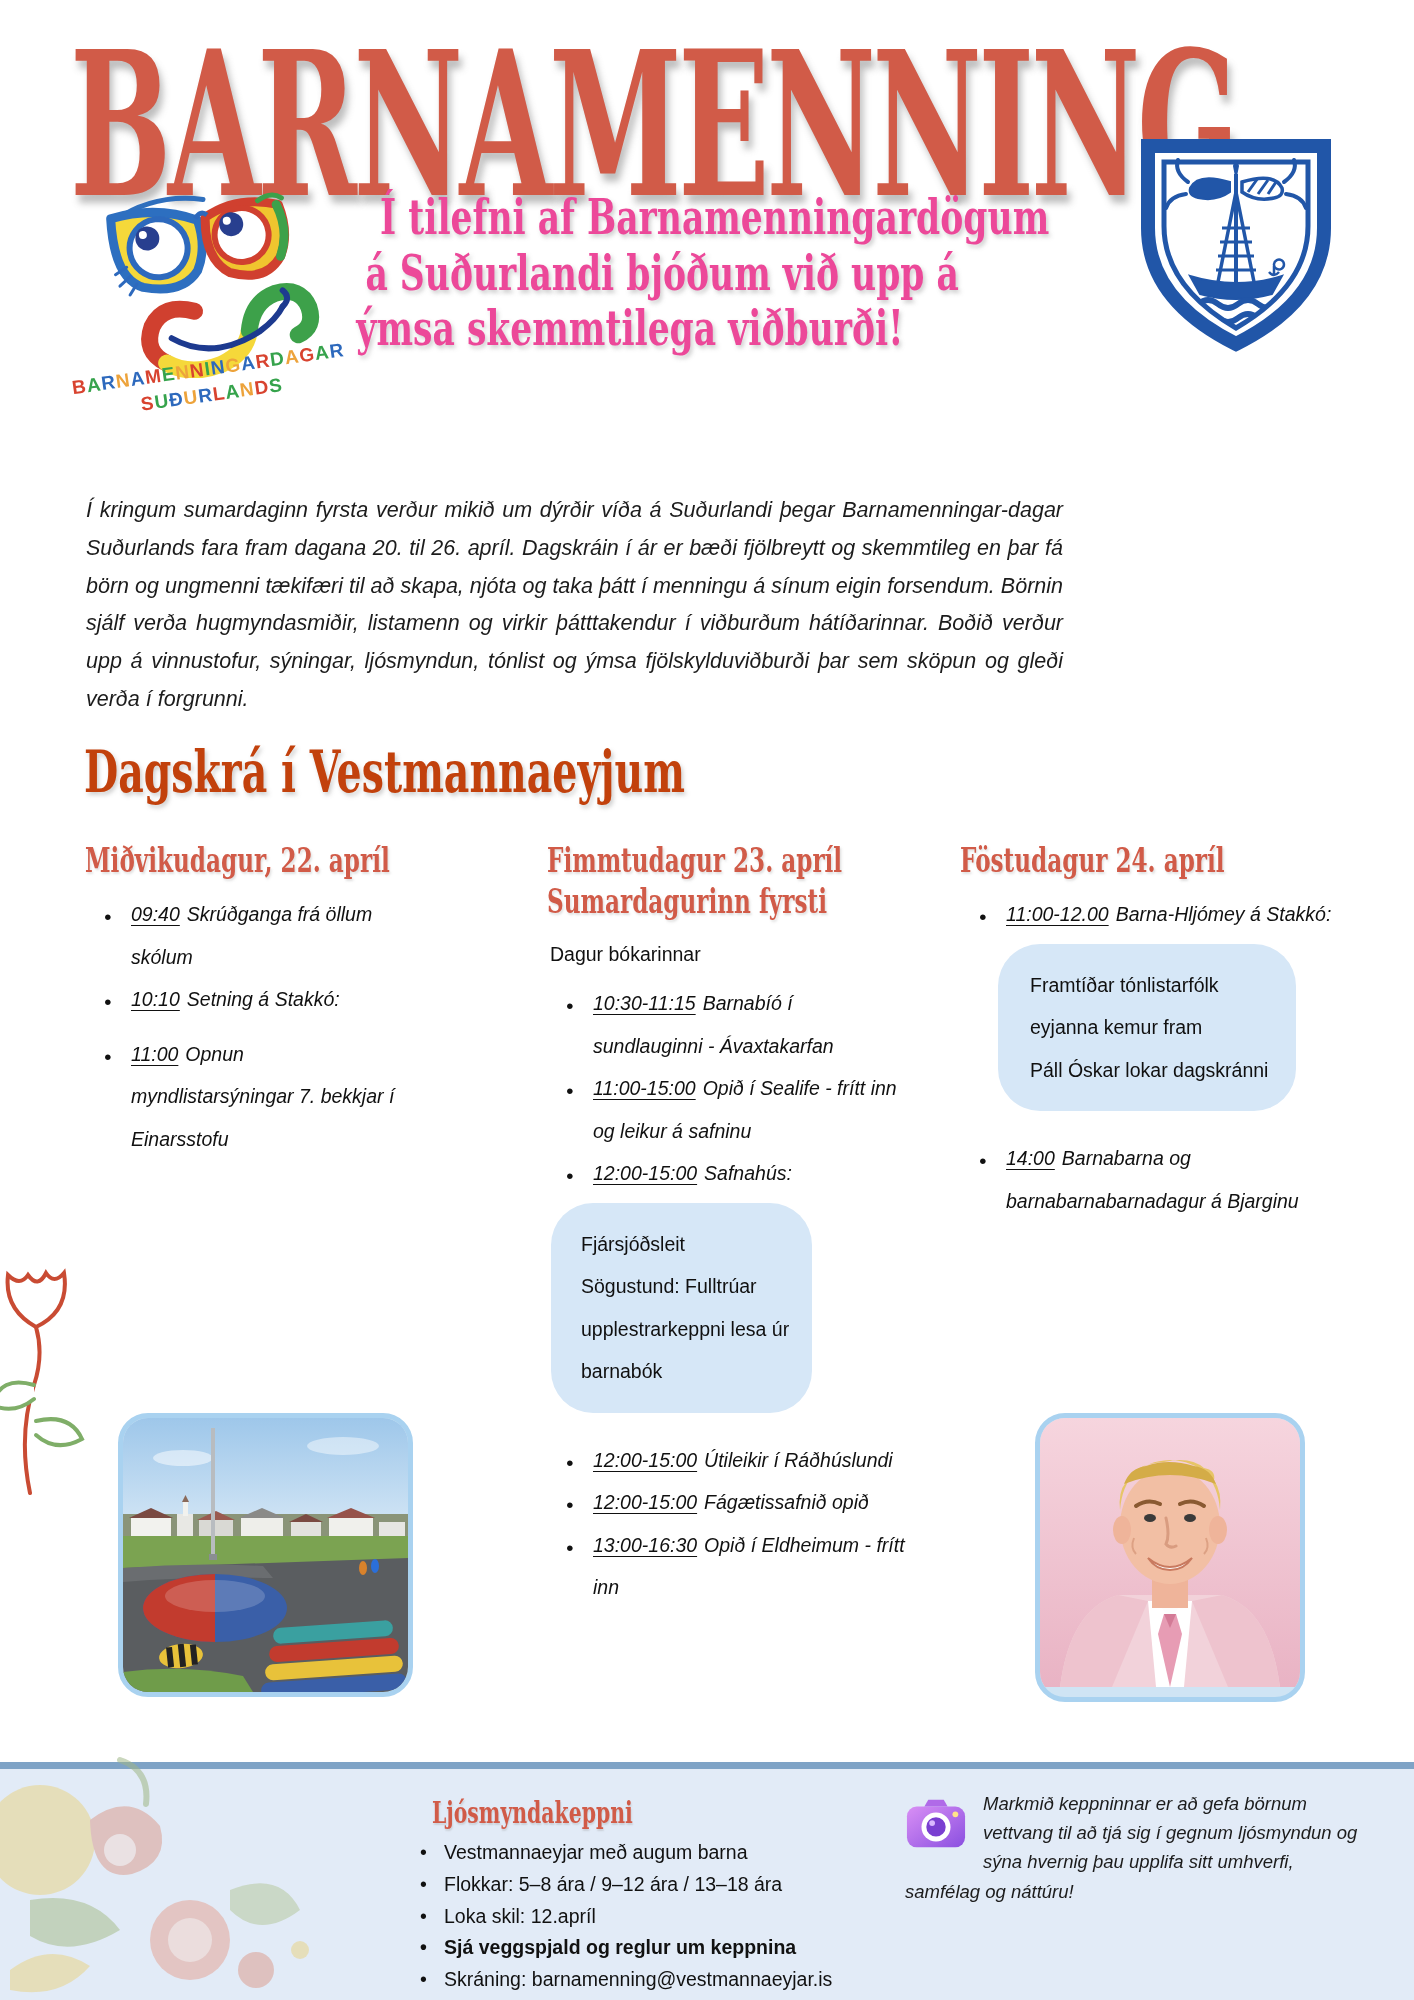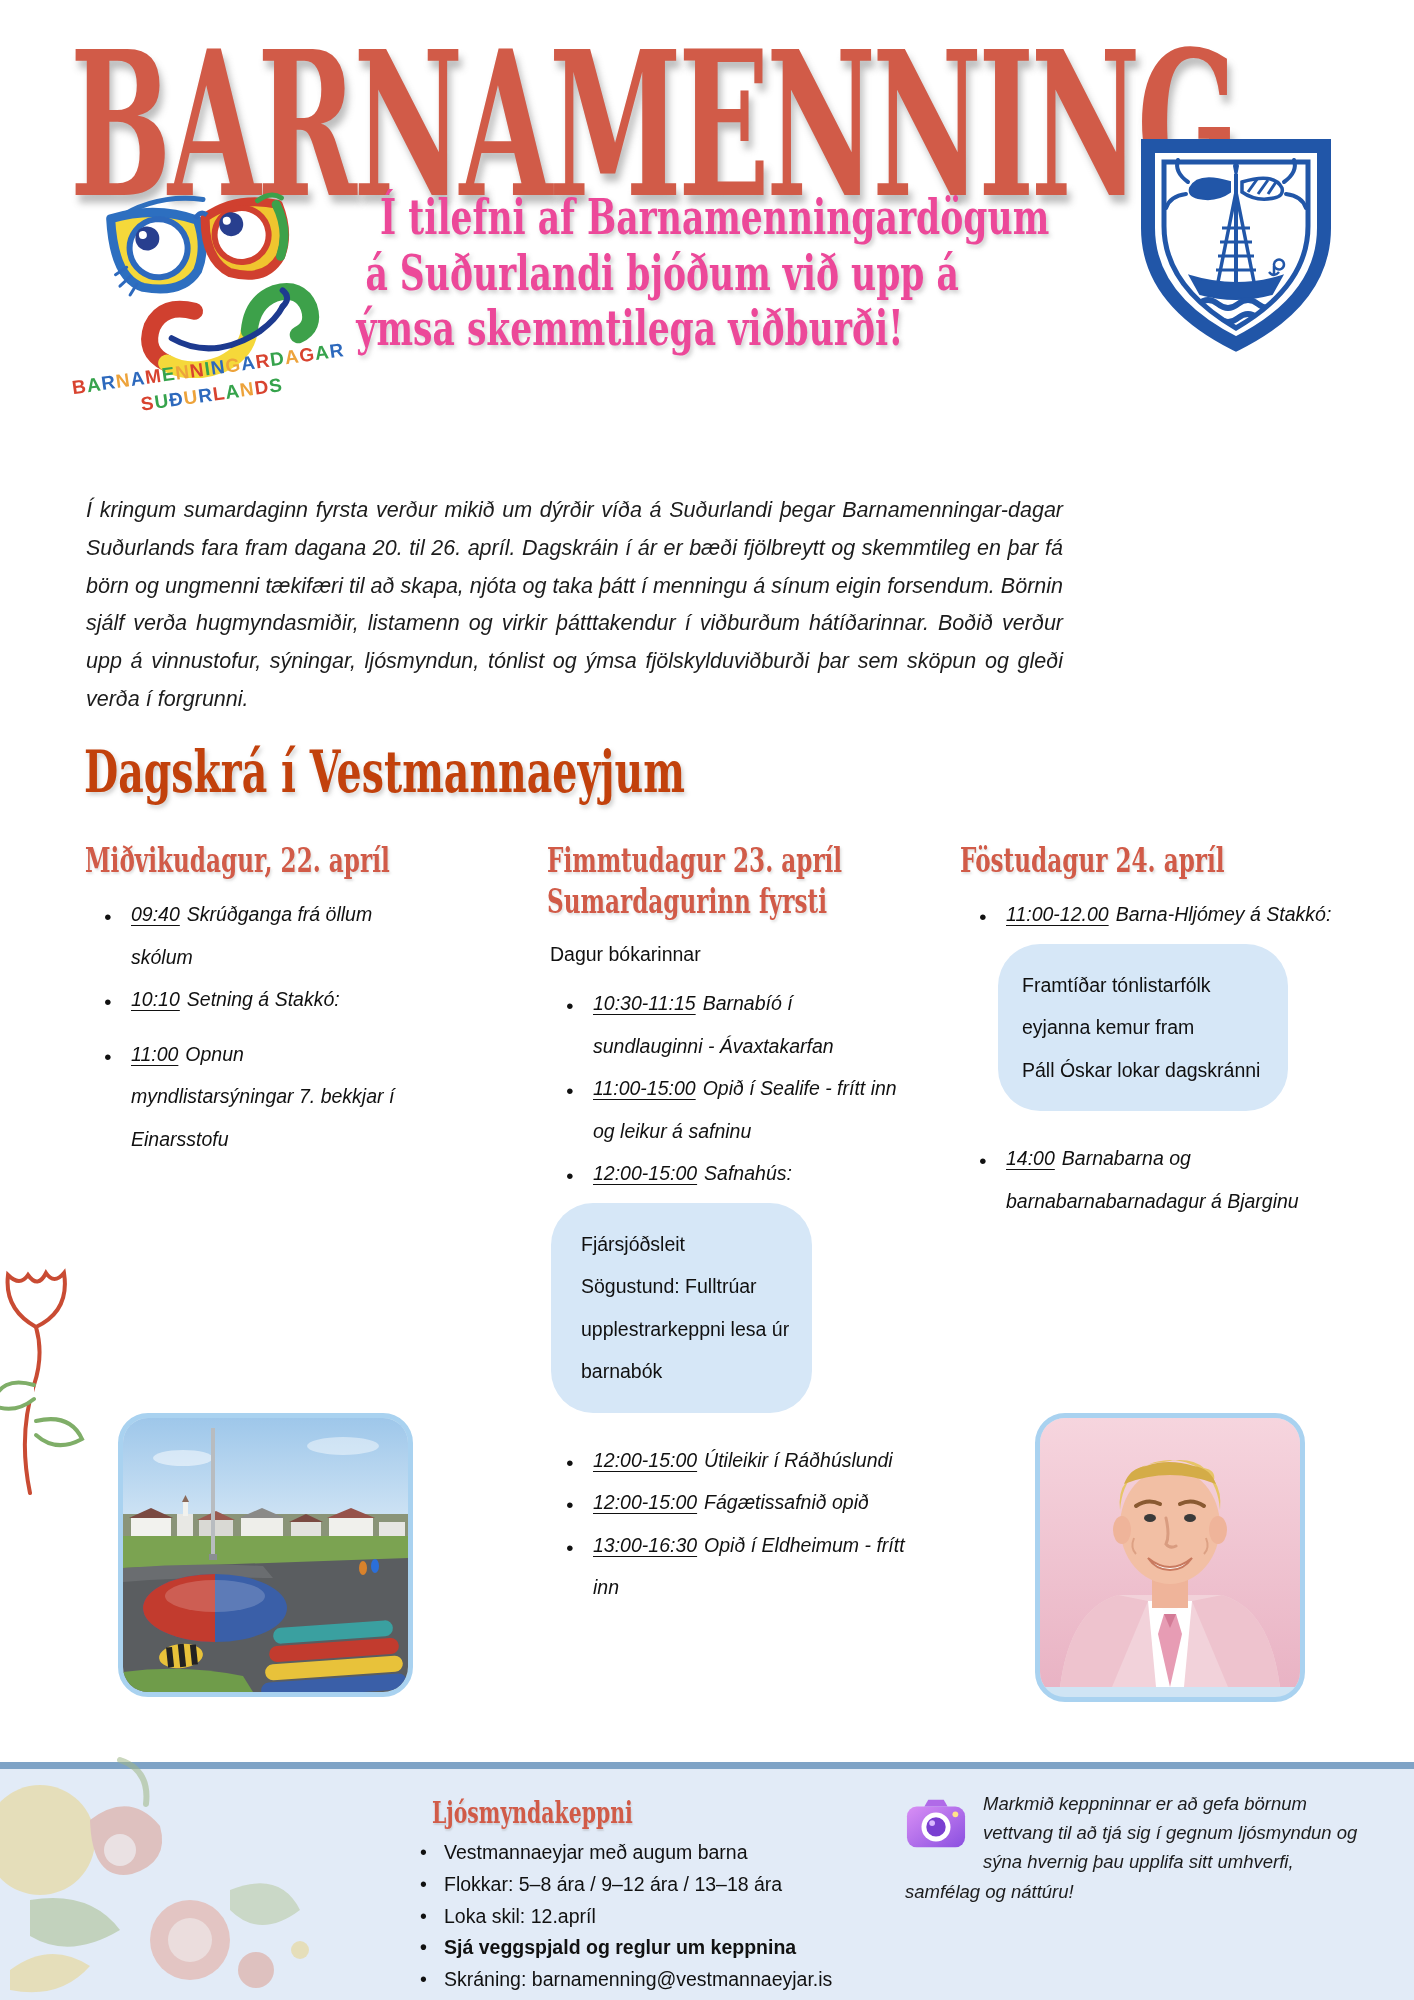--- a/index.html
+++ b/index.html
@@ -56,21 +56,21 @@
   }
   ul.ev li::before{
     content:"•"; position:absolute; left:19px; top:1px; font-size:21px;
   }
   .t{text-decoration:underline; text-underline-offset:4px; margin-right:7px;}
   .bluebox{
     background:#d6e7f7; border-radius:42px; font-size:19.5px; line-height:2.18;
     padding:20px 16px 20px 34px; margin:8px 22px 26px 12px; color:#101010;
   }
   .col2 .bluebox{margin-left:4px; width:215px; padding-left:30px;}
-  .col3 .bluebox{margin-left:38px; width:250px; padding-left:24px; margin-right:0;}
+  .col3 .bluebox{margin-left:38px; width:250px; padding-left:32px; margin-right:0;}
   
   .photo{position:absolute; border:5px solid #a9d2f0; border-radius:30px; overflow:hidden; background:#cfe4f4;}
   .photo svg{display:block;}
   .photo1{left:118px; top:1413px; width:285px; height:274px;}
   .photo2{left:1035px; top:1413px; width:260px; height:279px;}
   
   .logo{position:absolute; left:92px; top:146px; width:252px; height:232px;}
   .wordmark{
     position:absolute; left:70px; top:356px; width:280px; text-align:center;
     transform:rotate(-8deg); font-weight:bold; font-size:19px; line-height:1.35;

